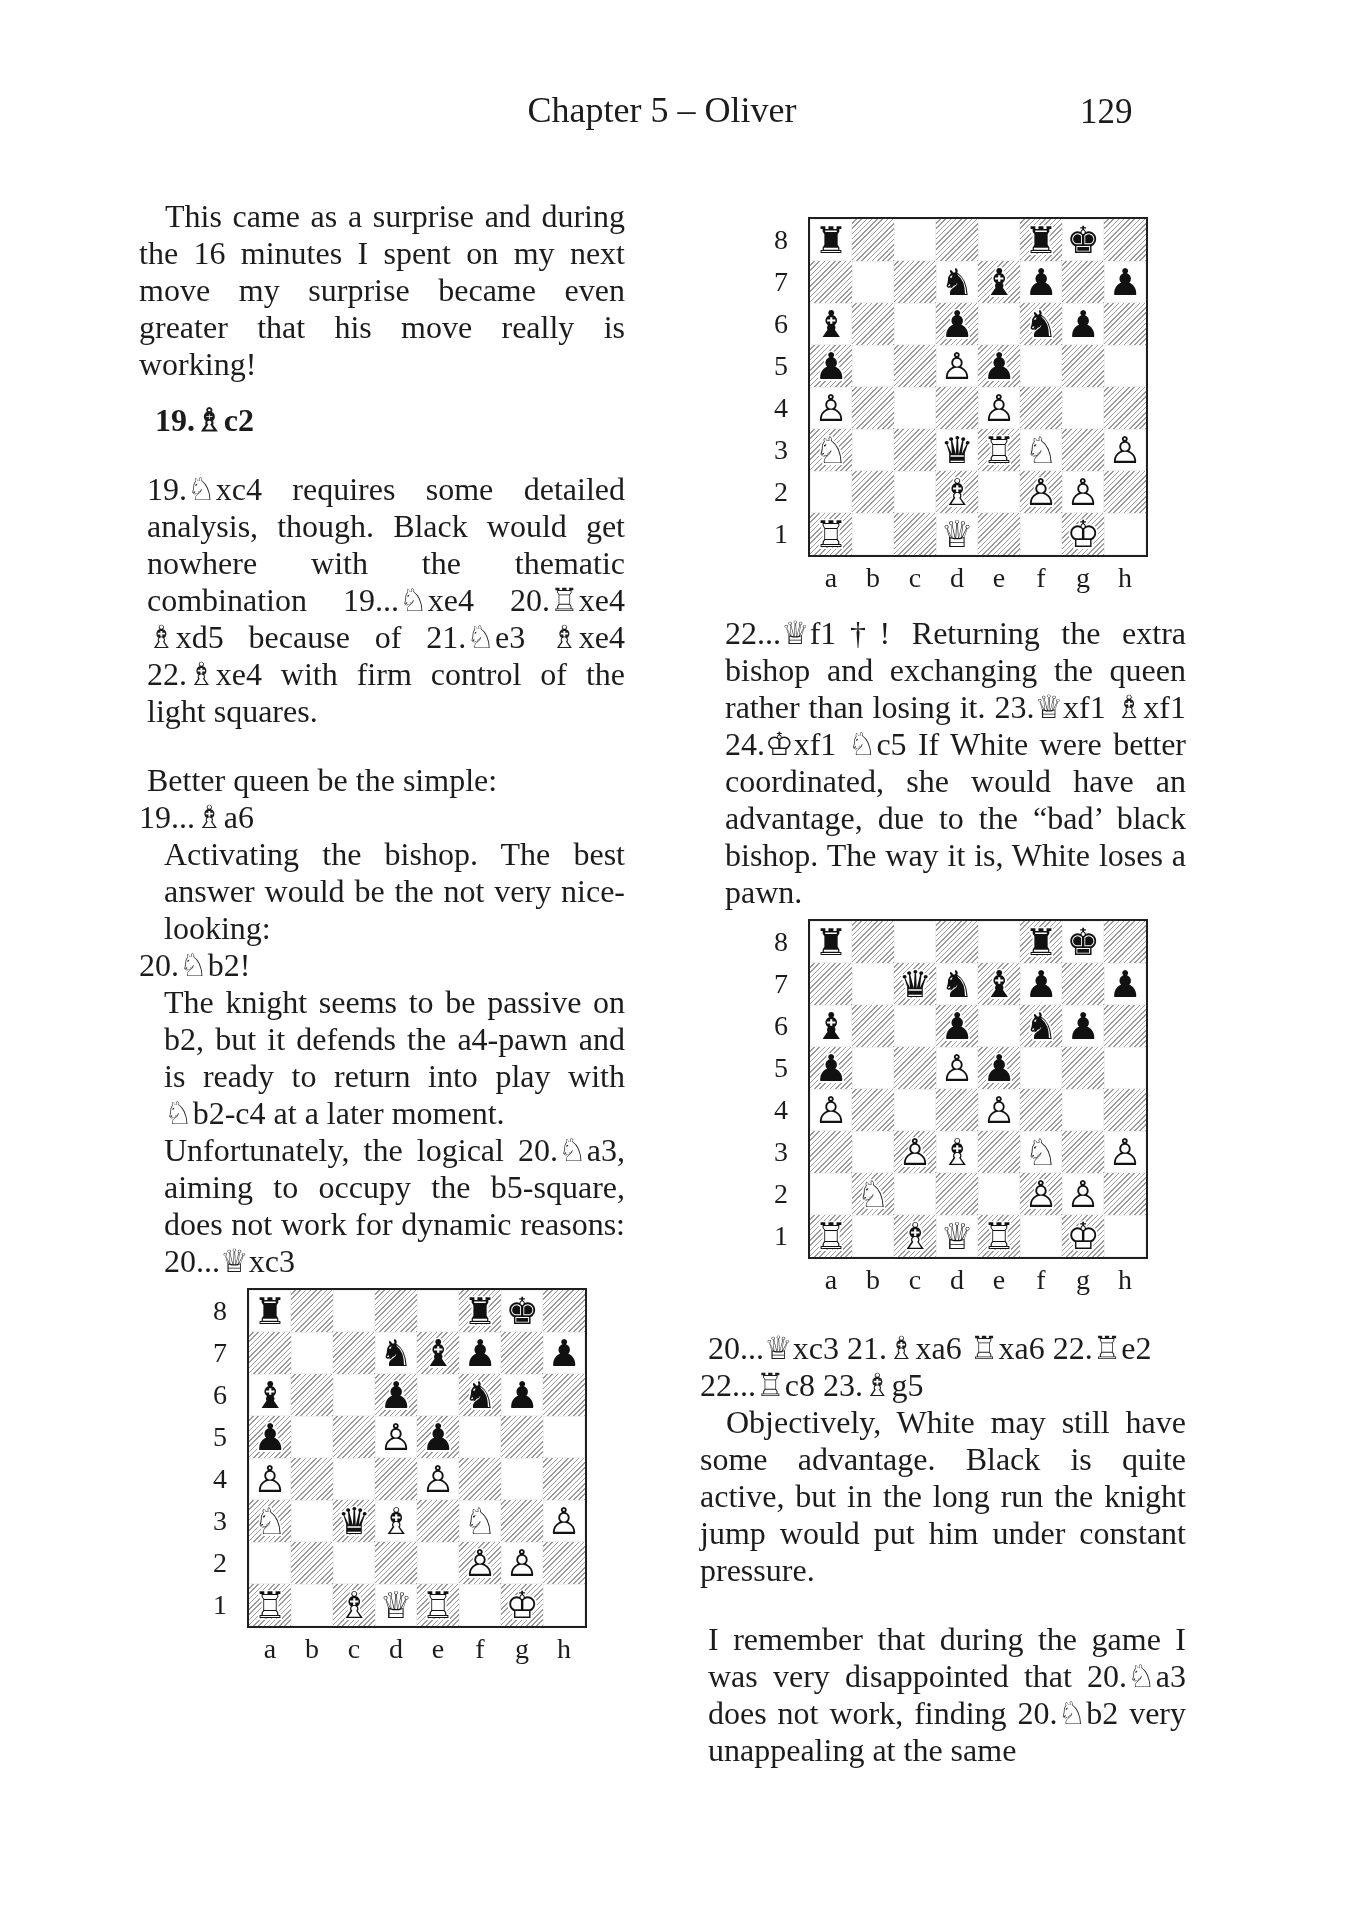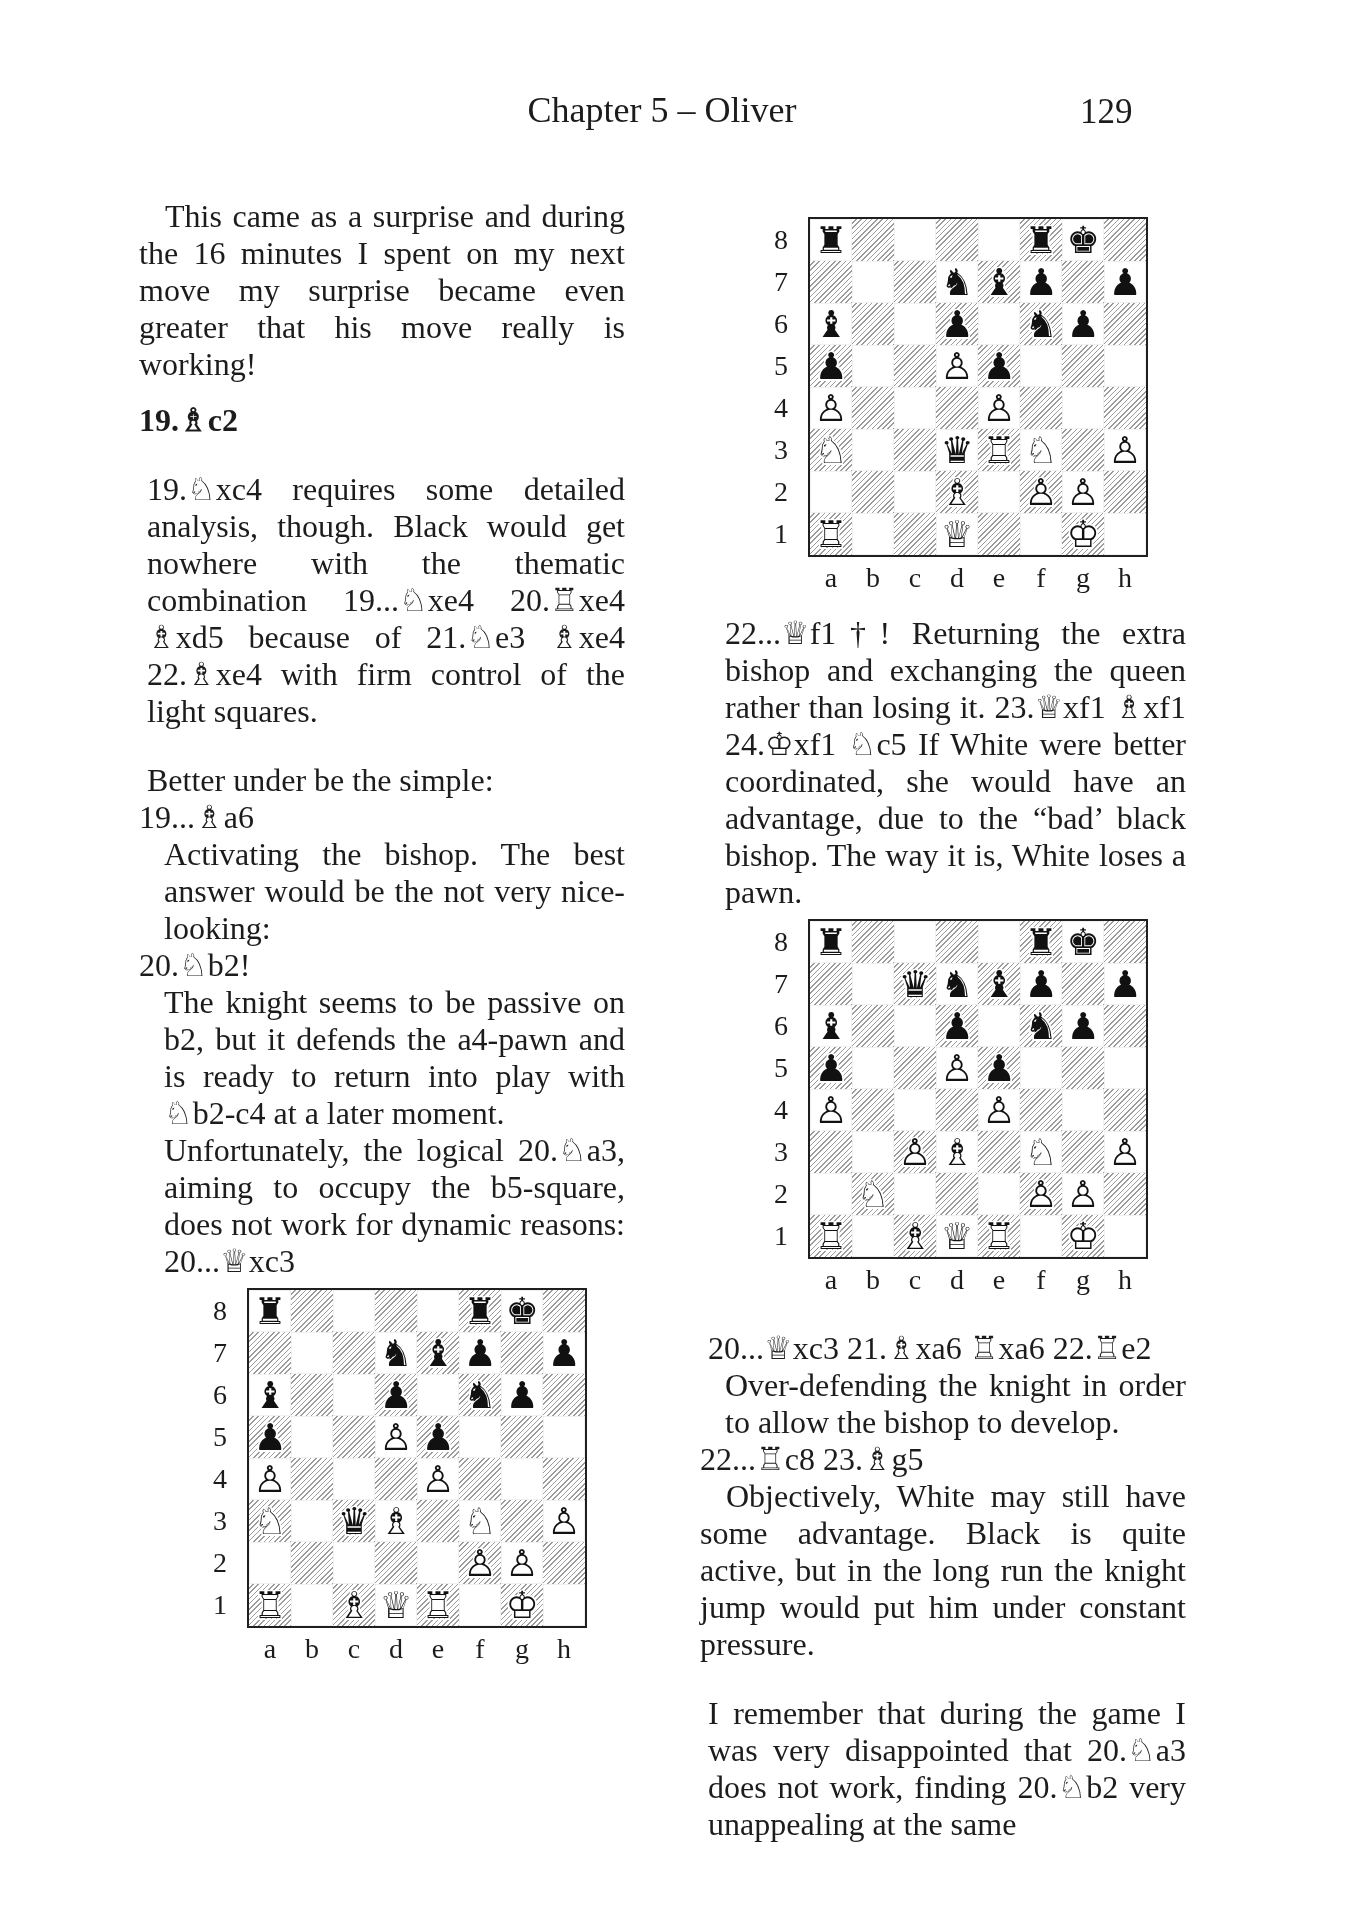--- a/index.html
+++ b/index.html
@@ -17,21 +17,21 @@
     font-size:35px;line-height:40px;
   }
   .column{position:absolute;top:198px;}
   .column.left{left:139px;width:486px;}
   .column.right{left:700px;width:486px;}
   .para{font-size:32px;line-height:37px;text-align:justify;text-justify:inter-word;}
   .para.first-indent{text-indent:26px;}
   .para.block-indent{margin-left:25px;}
   .para.heading{font-weight:bold;}
   .mt-xs{margin-top:8px;}
-  .mt-s{margin-top:19px;}
+  .mt-s{margin-top:19px;margin-left:16px;}
   .mt-m{margin-top:32px;margin-left:8px;}
 
   
   .diagram{display:flex;margin-left:72px;}
   .rank-labels{width:36px;padding-top:2px;}
   .rank-label{
     height:42px;line-height:42px;text-align:left;padding-left:2px;
     font-size:28px;
   }
   .board{
@@ -60,21 +60,21 @@
 </head>
 <body>
 
 <div>
   <div class="header-title">Chapter 5 – Oliver</div>
   <div class="page-number">129</div>
   <div class="column left" id="col-left">
       <div class="para first-indent">This came as a surprise and during the 16 minutes I spent on my next move my surprise became even greater that his move really is working!</div>
       <div class="para plain heading mt-s">19.♗c2</div>
       <div class="para plain mt-m">19.♘xc4 requires some detailed analysis, though. Black would get nowhere with the thematic combination 19...♘xe4 20.♖xe4 ♗xd5 because of 21.♘e3 ♗xe4 22.♗xe4 with firm control of the light squares.</div>
-      <div class="para plain mt-m">Better under be the simple:</div>
+      <div class="para plain mt-m">Better queen be the simple:</div>
       <div class="para plain">19...♗a6</div>
       <div class="para block-indent">Activating the bishop. The best answer would be the not very nice-looking:</div>
       <div class="para plain">20.♘b2!</div>
       <div class="para block-indent">The knight seems to be passive on b2, but it defends the a4-pawn and is ready to return into play with ♘b2-c4 at a later moment.</div>
       <div class="para block-indent">Unfortunately, the logical 20.♘a3, aiming to occupy the b5-square, does not work for dynamic reasons: 20...♕xc3</div>
       <div class="diagram mt-xs">
         <div class="rank-labels">
           <div class="rank-label">8</div>
           <div class="rank-label">7</div>
           <div class="rank-label">6</div>
@@ -592,18 +592,17 @@
             <div class="file-label">c</div>
             <div class="file-label">d</div>
             <div class="file-label">e</div>
             <div class="file-label">f</div>
             <div class="file-label">g</div>
             <div class="file-label">h</div>
           </div>
         </div>
       </div>
       <div class="para plain mt-m">20...♕xc3 21.♗xa6 ♖xa6 22.♖e2</div>
-      <div class="para block-indent">Over-defending the knight in order to allow the bishop to develop.</div>
       <div class="para plain">22...♖c8 23.♗g5</div>
       <div class="para first-indent">Objectively, White may still have some advantage. Black is quite active, but in the long run the knight jump would put him under constant pressure.</div>
       <div class="para plain mt-m">I remember that during the game I was very disappointed that 20.♘a3 does not work, finding 20.♘b2 very unappealing at the same</div>
     </div>
 </div>
 
 </body></html>

